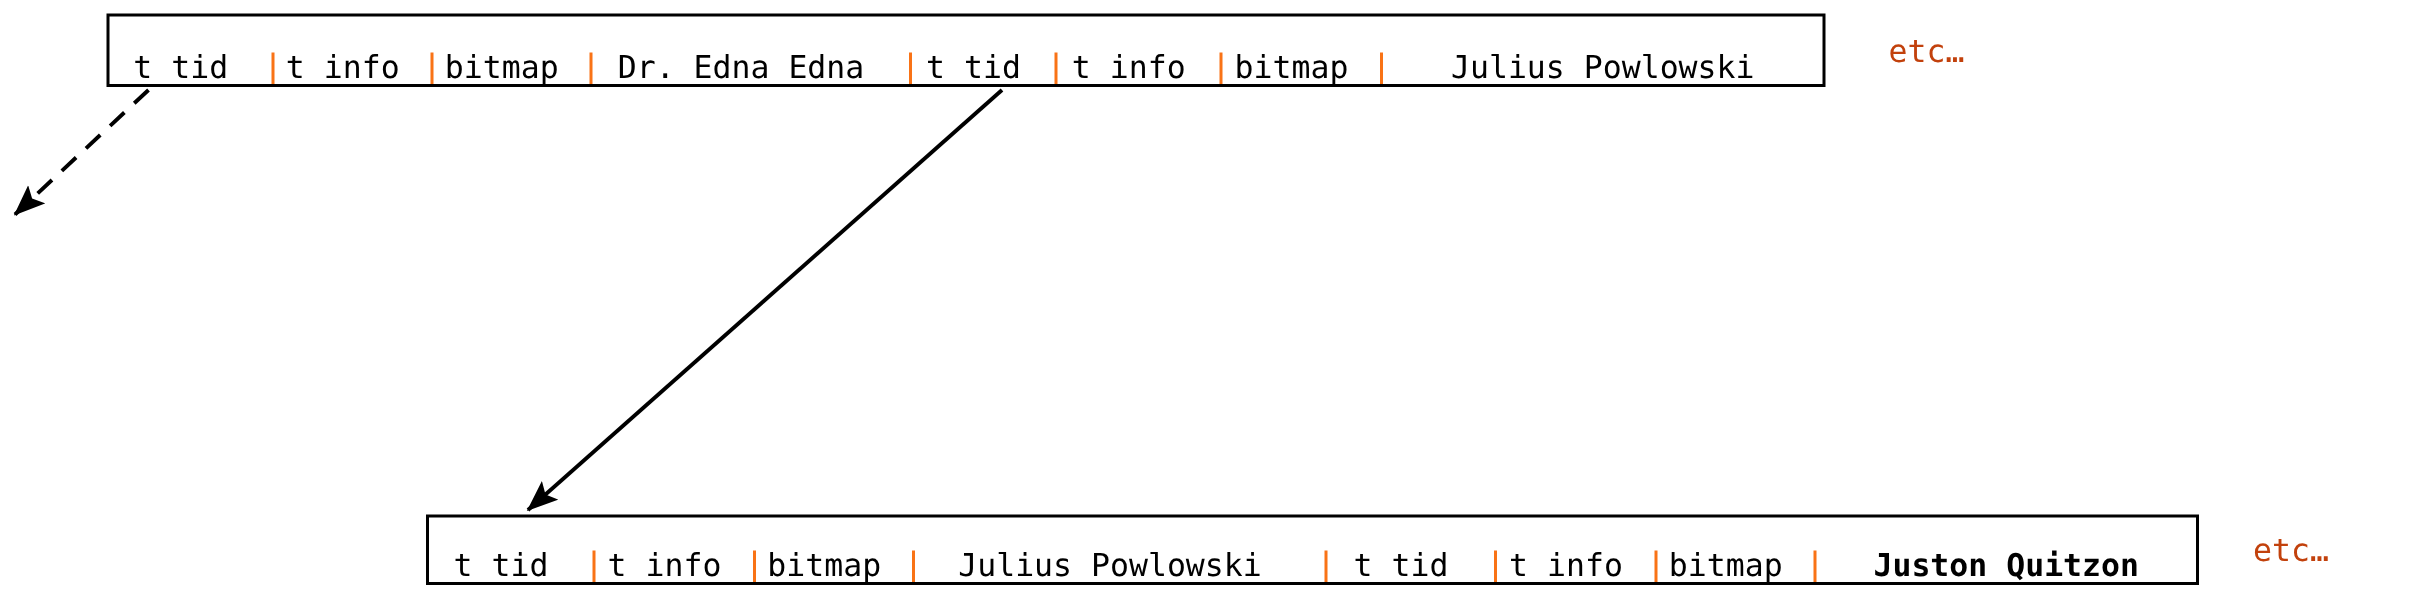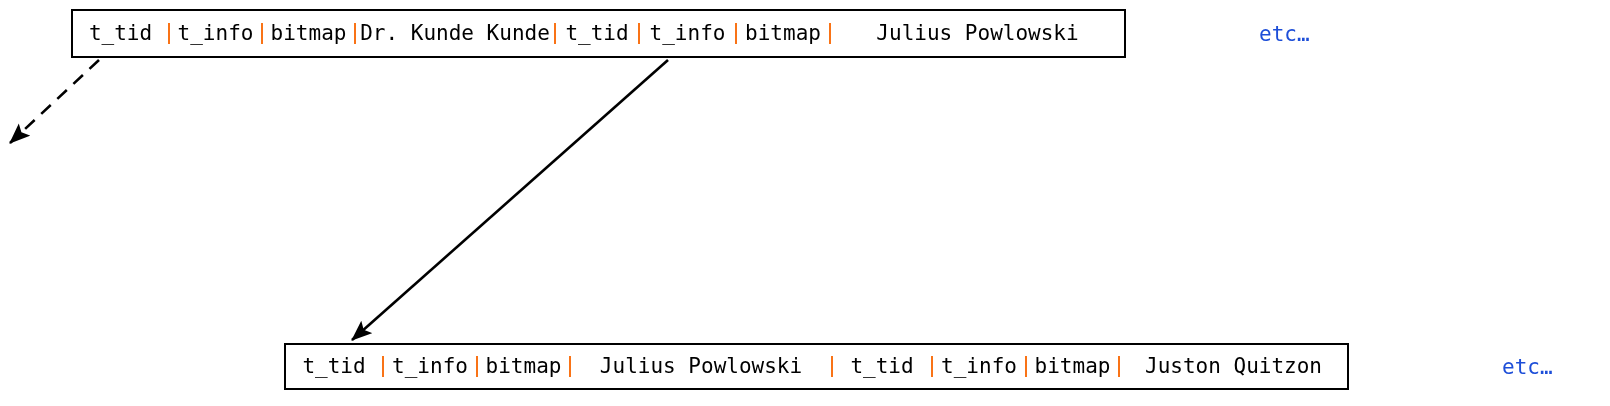--- a/index.html
+++ b/index.html
@@ -20,24 +20,25 @@
     left: 0;
     top: 0;
     width: 1610px;
     height: 406px;
     overflow: visible;
     pointer-events: none;
   }
   .page-row {
     position: absolute;
     display: flex;
-    align-items: center;
+    align-items: flex-end;
     box-sizing: border-box;
     border: 2px solid #000000;
     background: #ffffff;
+    gap: 13px;
   }
   .cell {
     box-sizing: border-box;
     border-left: 2px solid #f97316;
     display: flex;
     align-items: center;
     justify-content: center;
     font-size: 21px;
     line-height: 1;
     color: #000000;
@@ -45,21 +46,21 @@
     white-space: pre;
     padding: 0 10px;
   }
   .cell:first-child {
     border-left: none;
   }
   .etc-label {
     position: absolute;
     font-size: 21px;
     line-height: 1;
-    color: #1d4ed8;
+    color: #c2410c;
     white-space: pre;
     font-family: "DejaVu Sans Mono", "Liberation Mono", monospace;
     text-align: right;
   }
 </style>
 </head>
 <body>
 
 <div id="canvas">
 
@@ -70,33 +71,33 @@
       </marker>
     </defs>
     <line class="arrow-line" stroke="#000000" stroke-width="2.6" marker-end="url(#arrowhead)" x1="99" y1="60" x2="10" y2="143" stroke-dasharray="13 9"></line>
     <line class="arrow-line" stroke="#000000" stroke-width="2.6" marker-end="url(#arrowhead)" x1="668" y1="60" x2="352" y2="340"></line>
   </svg>
 
   <div class="page-row" id="row-0" style="left: 71px; top: 9px; height: 49px;">
       <div class="cell" style="width: 95px;">t_tid</div>
       <div class="cell" style="width: 93px;">t_info</div>
       <div class="cell" style="width: 93px;">bitmap</div>
-      <div class="cell" style="width: 200px;">Dr. Kunde Kunde</div>
+      <div class="cell" style="width: 200px;">Dr. Edna Edna</div>
       <div class="cell" style="width: 84px;">t_tid</div>
       <div class="cell" style="width: 97px;">t_info</div>
       <div class="cell" style="width: 94px;">bitmap</div>
       <div class="cell" style="width: 295px;">Julius Powlowski</div>
     </div>
   <div class="etc-label" style="left: 1259px; top: 24px;">etc…</div>
 
   <div class="page-row" id="row-1" style="left: 284px; top: 343px; height: 47px;">
       <div class="cell" style="width: 96px;">t_tid</div>
       <div class="cell" style="width: 94px;">t_info</div>
       <div class="cell" style="width: 93px;">bitmap</div>
       <div class="cell" style="width: 262px;">Julius Powlowski</div>
       <div class="cell" style="width: 100px;">t_tid</div>
       <div class="cell" style="width: 94px;">t_info</div>
       <div class="cell" style="width: 93px;">bitmap</div>
-      <div class="cell" style="width: 229px;">Juston Quitzon</div>
+      <div class="cell" style="width: 255px; font-weight: bold;">Juston Quitzon</div>
     </div>
   <div class="etc-label" style="left: 1502px; top: 357px;">etc…</div>
 
 </div>
 
 </body></html>

